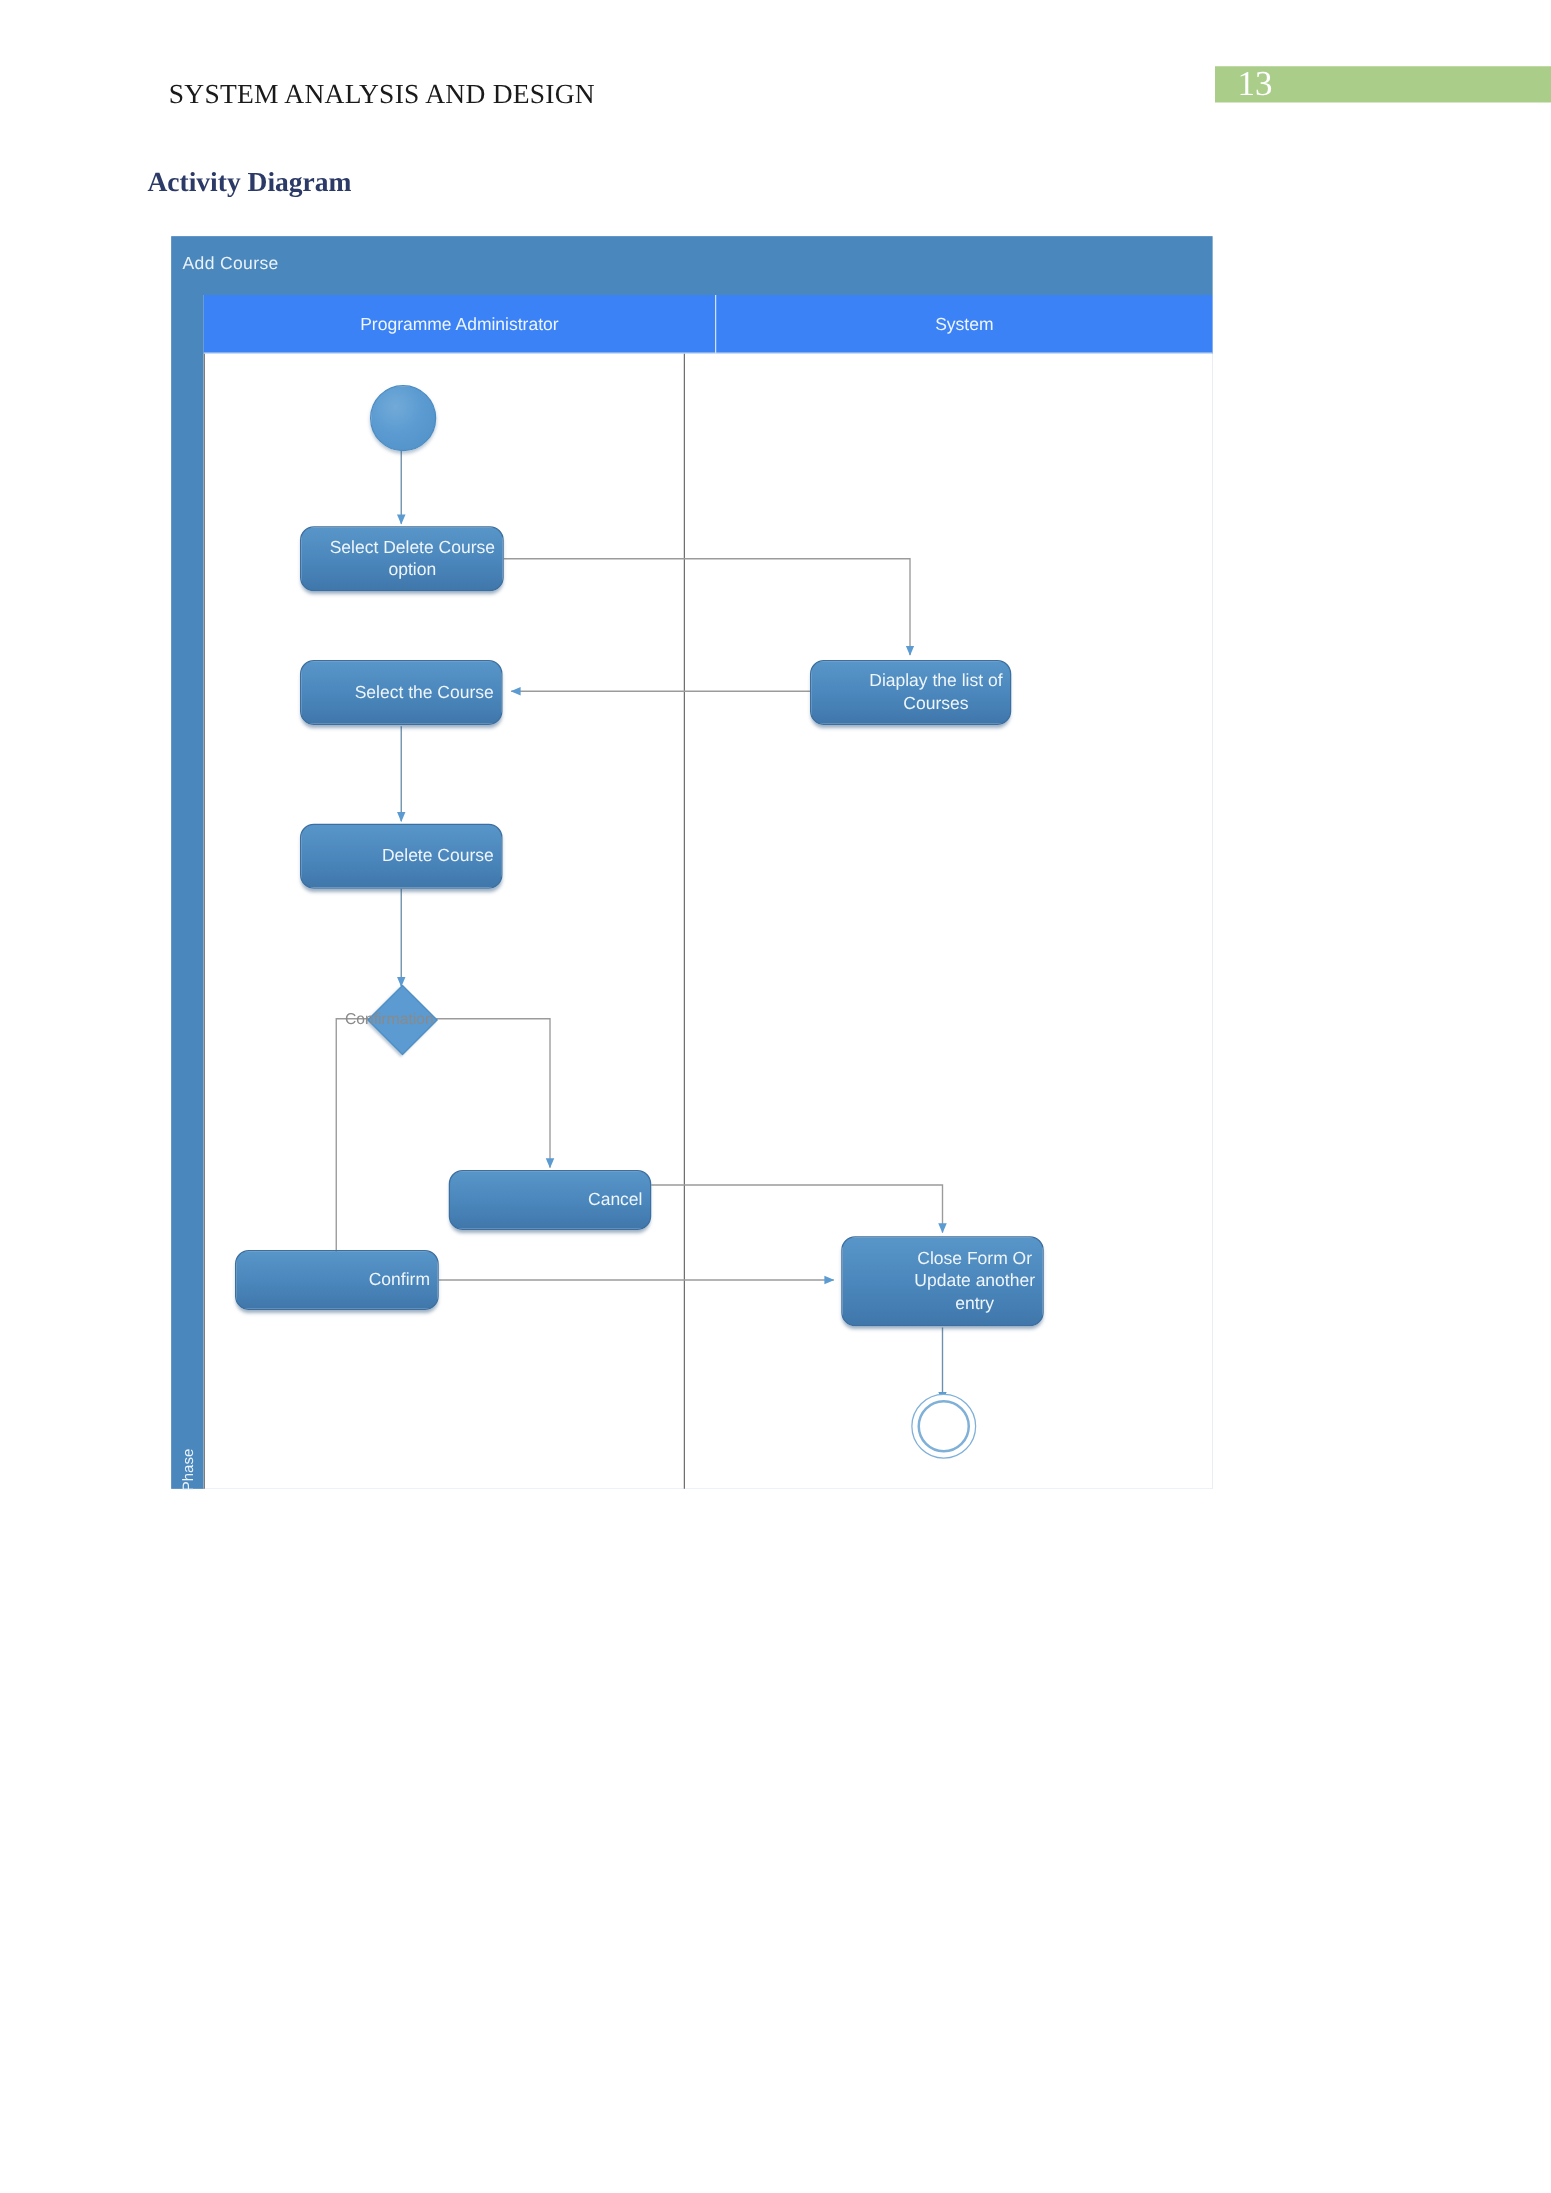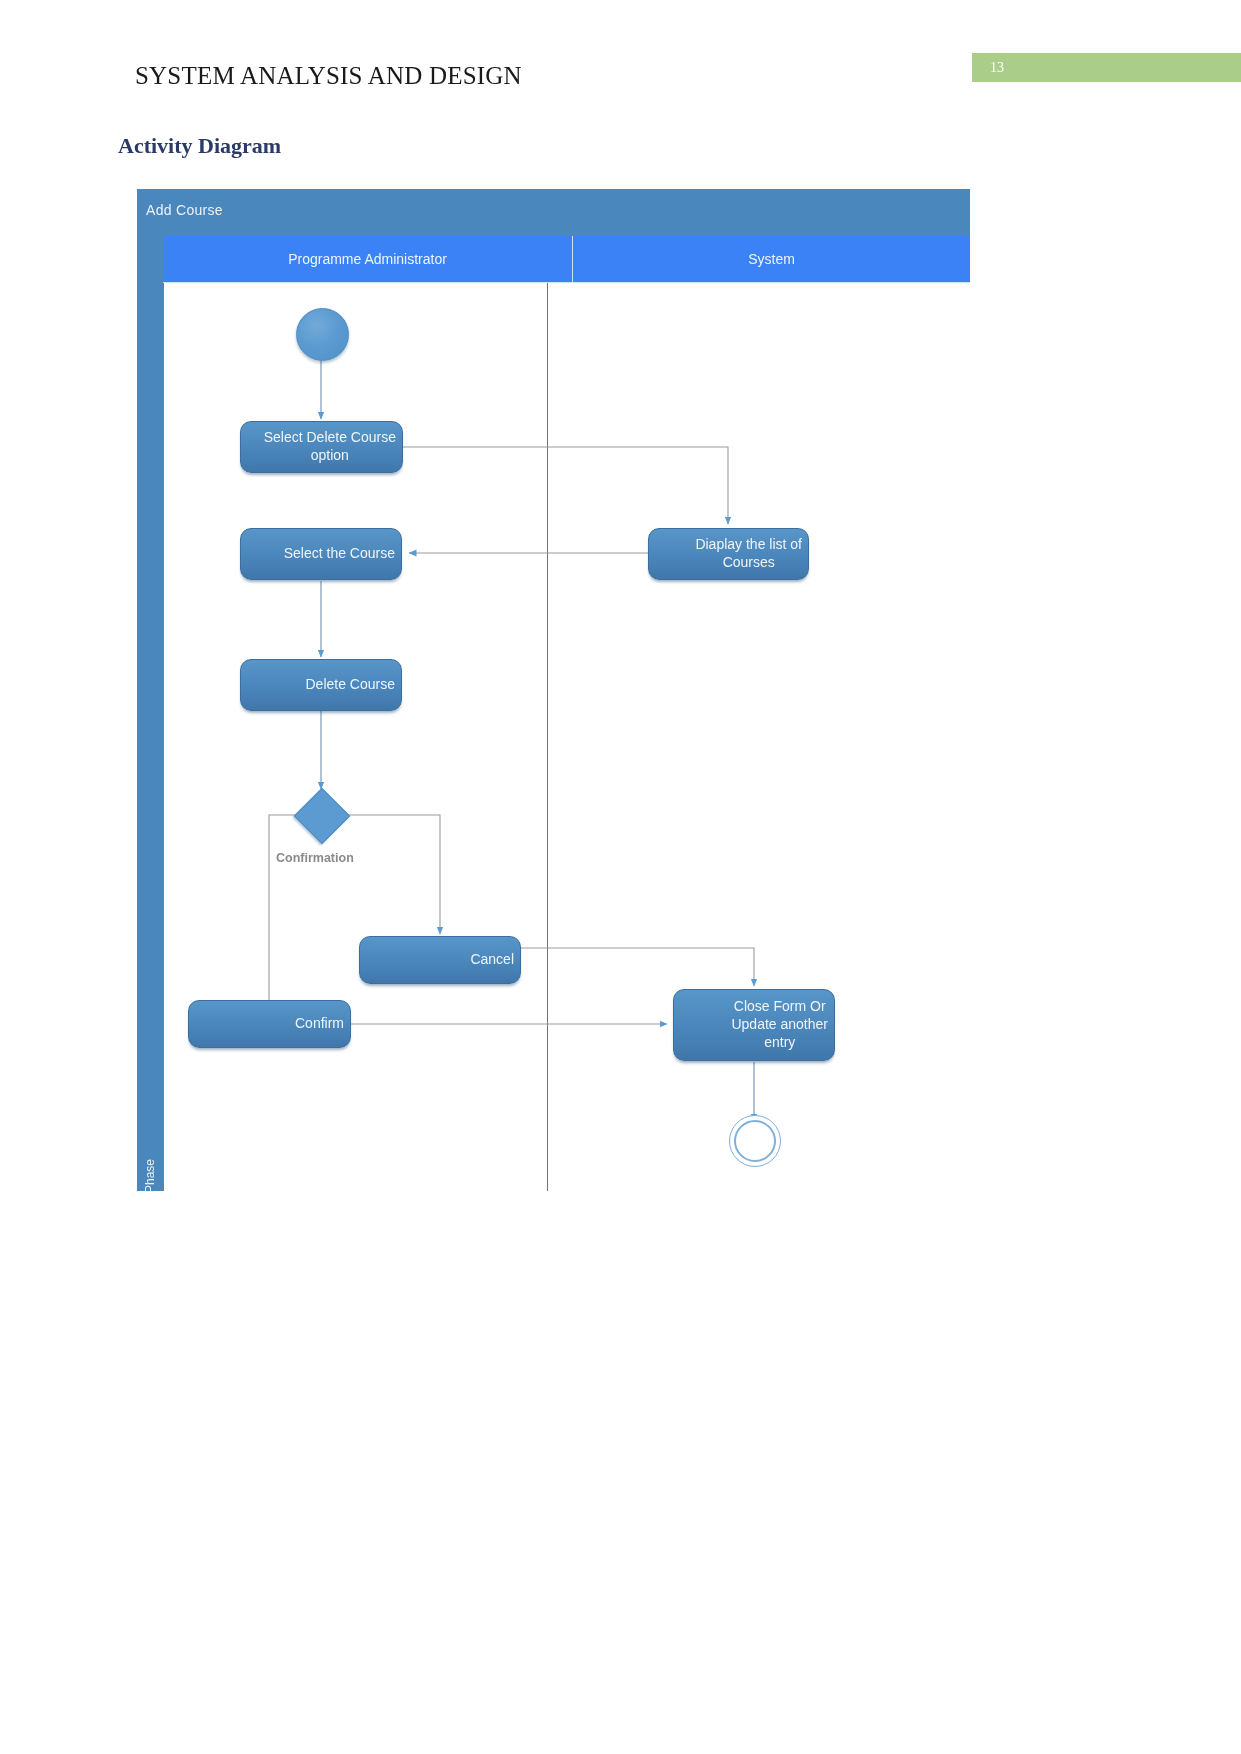--- a/index.html
+++ b/index.html
@@ -15,39 +15,39 @@
     font-family: "Liberation Sans", sans-serif;
     overflow: hidden;
   }
 
   
   #page-header-title {
     position: absolute;
     left: 135px;
     top: 62px;
     font-family: "Liberation Serif", serif;
-    font-size: 25px;
+    font-size: 22px;
     color: #1a1a1a;
     letter-spacing: 0.2px;
     white-space: nowrap;
   }
   #page-number-badge {
     position: absolute;
     left: 972px;
     top: 53px;
     width: 269px;
     height: 29px;
     background: #aacd8a;
   }
   #page-number-badge .num {
     position: absolute;
     left: 18px;
     top: 2px;
     font-family: "Liberation Serif", serif;
-    font-size: 14px;
+    font-size: 28px;
     color: #ffffff;
     line-height: 26px;
   }
 
   #section-title {
     position: absolute;
     left: 118px;
     top: 133px;
     font-family: "Liberation Serif", serif;
     font-weight: bold;
@@ -300,21 +300,21 @@
 
   <div class="node" style="left:103px; top:339px; width:162px; height:52px;">
     <span>Select the Course</span>
   </div>
 
   <div class="node" style="left:103px; top:470px; width:162px; height:52px;">
     <span>Delete Course</span>
   </div>
 
   <div class="decision-node" style="left:165px; top:607px; width:38px; height:38px;"></div>
-  <div class="edge-label" style="left:139px; top:662px;font-weight:bold;">Confirmation</div>
+  <div class="edge-label" style="left:139px; top:619px;">Confirmation</div>
 
   <div class="node" style="left:222px; top:747px; width:162px; height:48px;">
     <span>Cancel</span>
   </div>
 
   <div class="node" style="left:51px; top:811px; width:163px; height:48px;padding-left:13px;">
     <span>Confirm</span>
   </div>
 
   <div class="node" style="left:536px; top:800px; width:162px; height:72px;">

